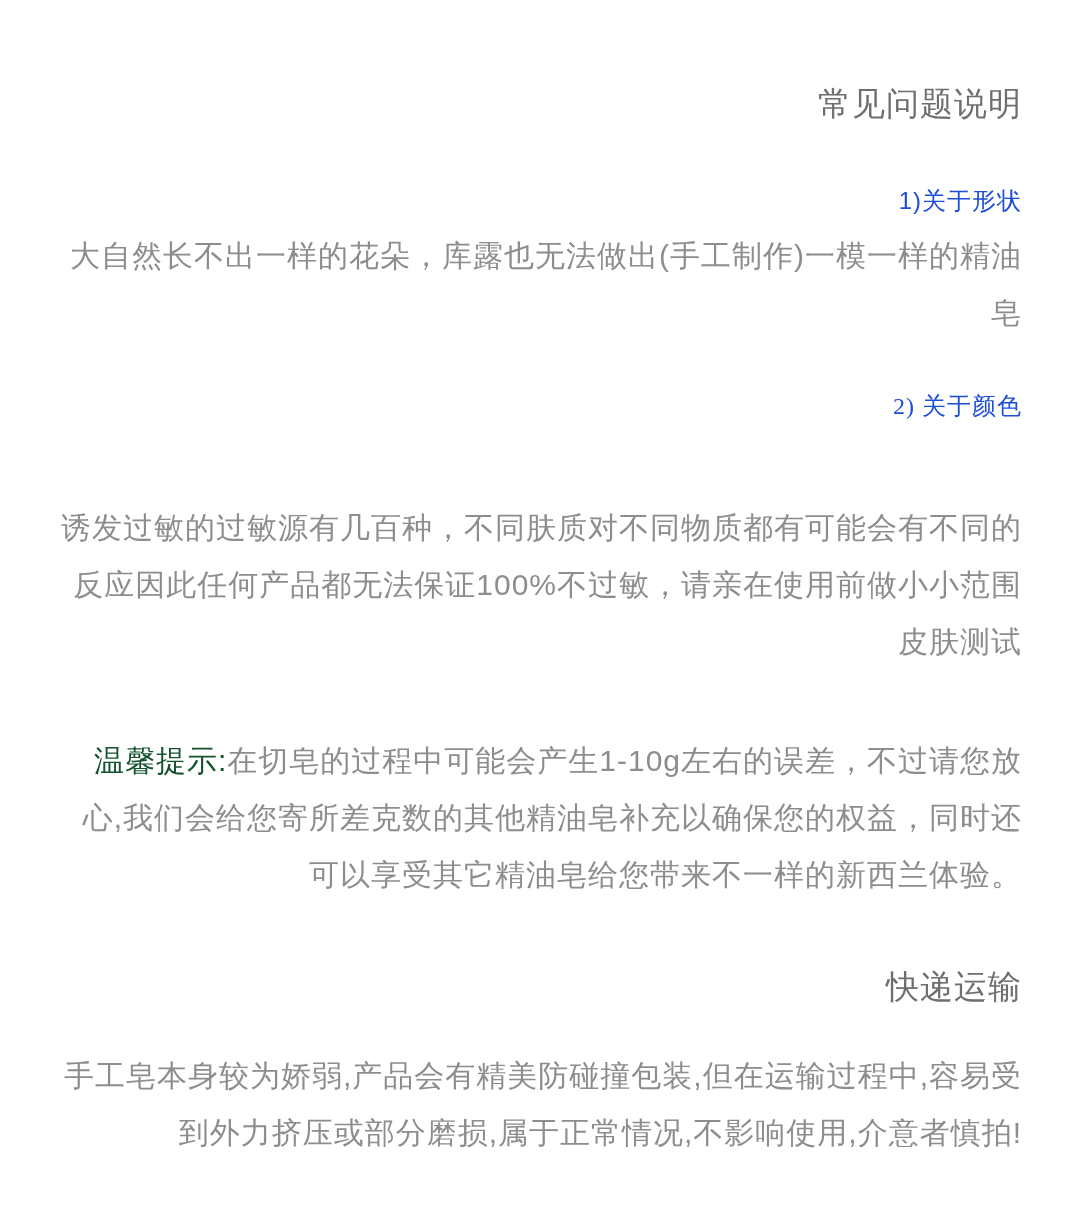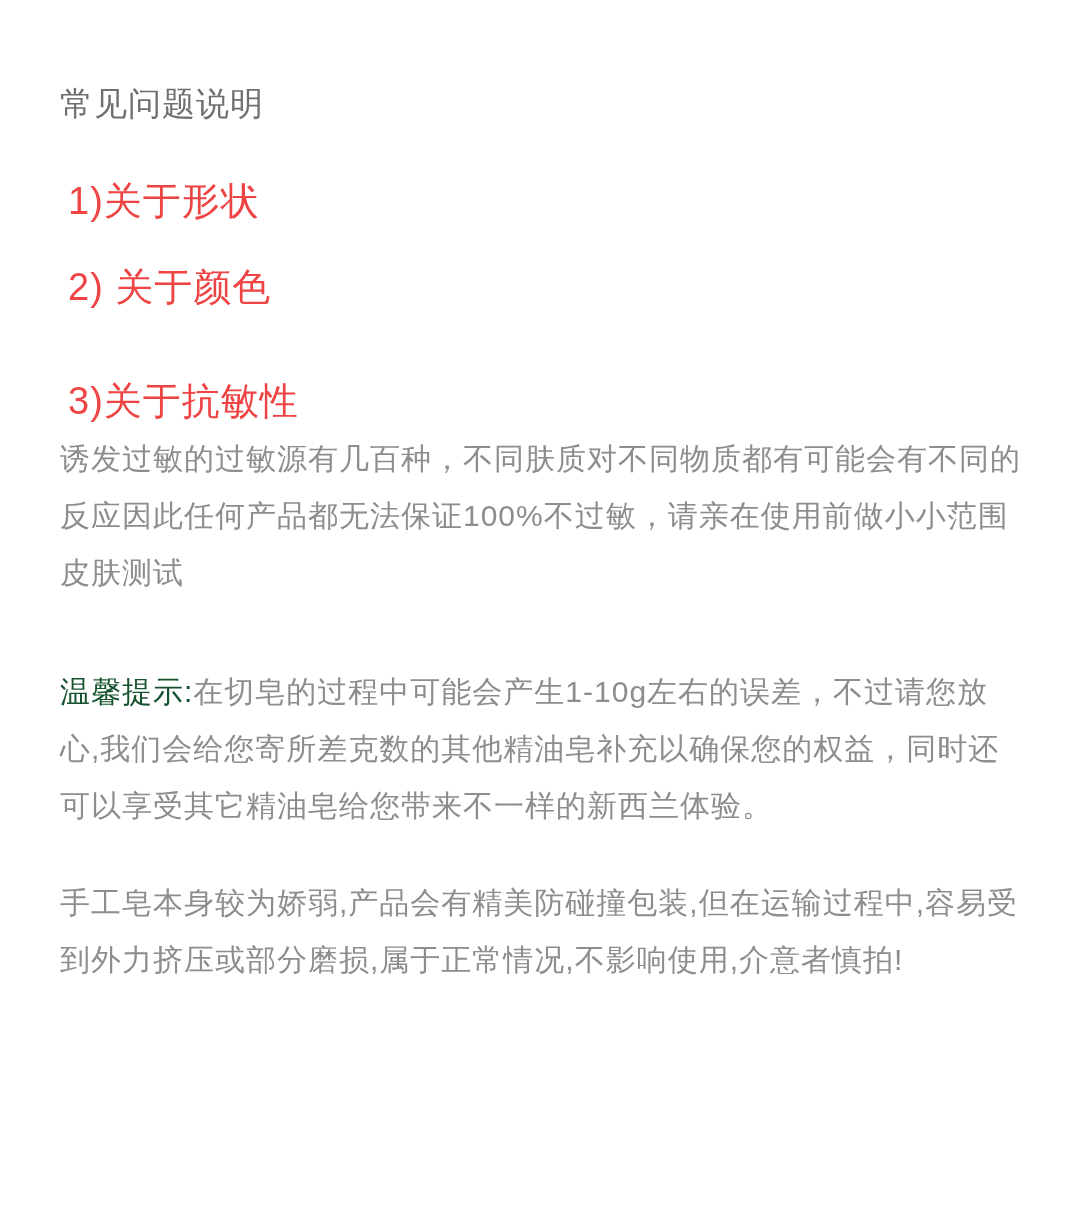--- a/index.html
+++ b/index.html
@@ -13,50 +13,51 @@
     overflow: hidden;
     font-family: "Liberation Sans", sans-serif;
     -webkit-font-smoothing: antialiased;
   }
   .page {
     box-sizing: border-box;
     width: 1080px;
     height: 1223px;
     padding: 84px 58px 0 60px;
     background: #ffffff;
+    text-align: right;
   }
   .page-title {
     margin: 0;
     font-size: 33px;
     line-height: 40px;
     font-weight: 400;
     color: #6f6f6f;
     letter-spacing: 1px;
   }
   .faq-section {
     margin-top: 0;
   }
   .section-heading {
-    margin: 8px;
-    font-size: 38px;
+    margin: 0;
+    font-size: 24px;
     line-height: 42px;
     font-weight: 300;
-    color: #ef4444;
+    color: #1d4ed8;
     letter-spacing: 1px;
   }
   .section-body {
     margin: 5px 0 0 0;
     font-size: 30px;
     line-height: 57px;
     font-weight: 300;
     color: #8d8d8d;
     letter-spacing: 1px;
   }
   .gap-title-first { margin-top: 56px; }
-  .gap-section     { margin-top: 44px; }
+  .gap-section     { margin-top: 44px; font-family: Liberation Serif, serif; }
   .gap-section-lg  { margin-top: 72px; }
   .tip-paragraph {
     margin: 62px 0 0 0;
     font-size: 30px;
     line-height: 57px;
     font-weight: 300;
     color: #8d8d8d;
     letter-spacing: 1px;
   }
   .tip-label {
@@ -81,29 +82,30 @@
 </style>
 </head>
 <body>
 
 <div class="page">
 
   <h1 class="page-title">常见问题说明</h1>
 
   <section class="faq-section gap-title-first">
     <h2 class="section-heading">1)关于形状</h2>
+    <p class="section-body">大自然长不出一样的花朵，库露也无法做出(手工制作)一模一样的精油皂</p>
   </section>
 
   <section class="faq-section gap-section">
     <h2 class="section-heading">2) 关于颜色</h2>
   </section>
 
   <section class="faq-section gap-section-lg">
-    <h2 class="section-heading">3)关于抗敏性</h2>
     <p class="section-body">诱发过敏的过敏源有几百种，不同肤质对不同物质都有可能会有不同的反应因此任何产品都无法保证100%不过敏，请亲在使用前做小小范围皮肤测试</p>
   </section>
 
   <p class="tip-paragraph"><span class="tip-label">温馨提示:</span><span>在切皂的过程中可能会产生1-10g左右的误差，不过请您放心,我们会给您寄所差克数的其他精油皂补充以确保您的权益，同时还可以享受其它精油皂给您带来不一样的新西兰体验。</span></p>
 
+  <h1 class="shipping-title">快递运输</h1>
 
   <p class="shipping-body">手工皂本身较为娇弱,产品会有精美防碰撞包装,但在运输过程中,容易受到外力挤压或部分磨损,属于正常情况,不影响使用,介意者慎拍!</p>
 
 </div>
 
 </body></html>

